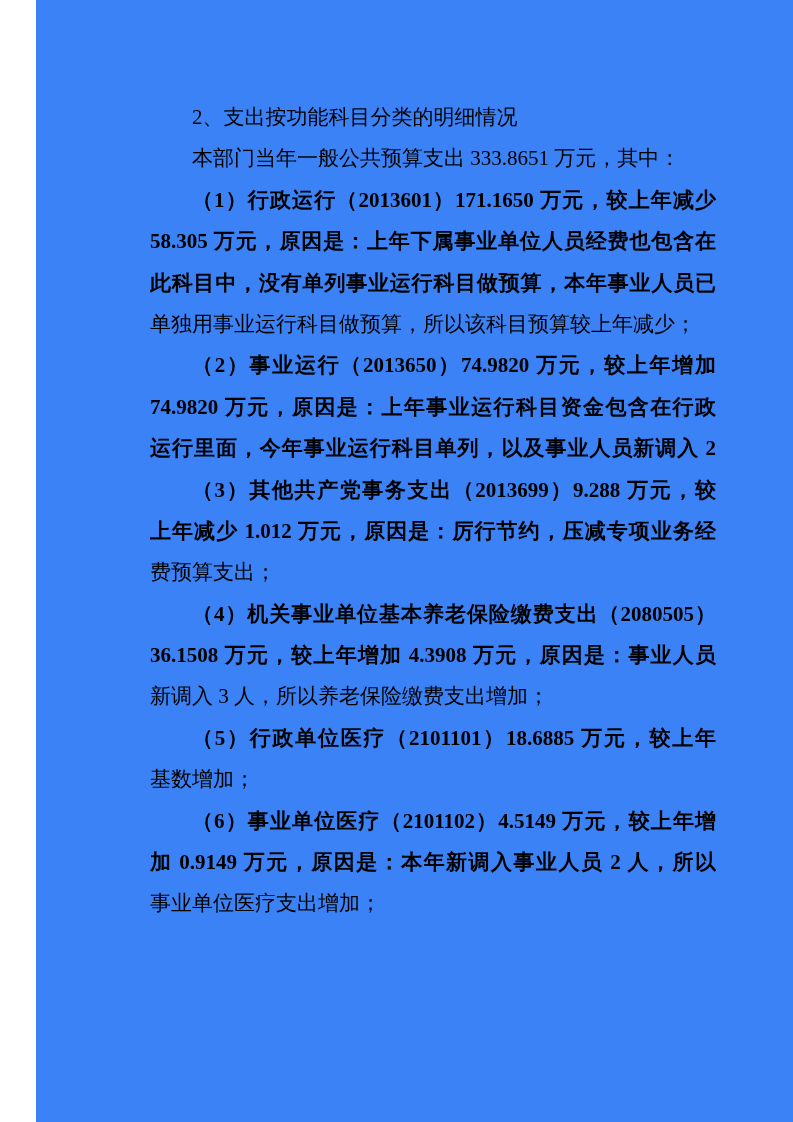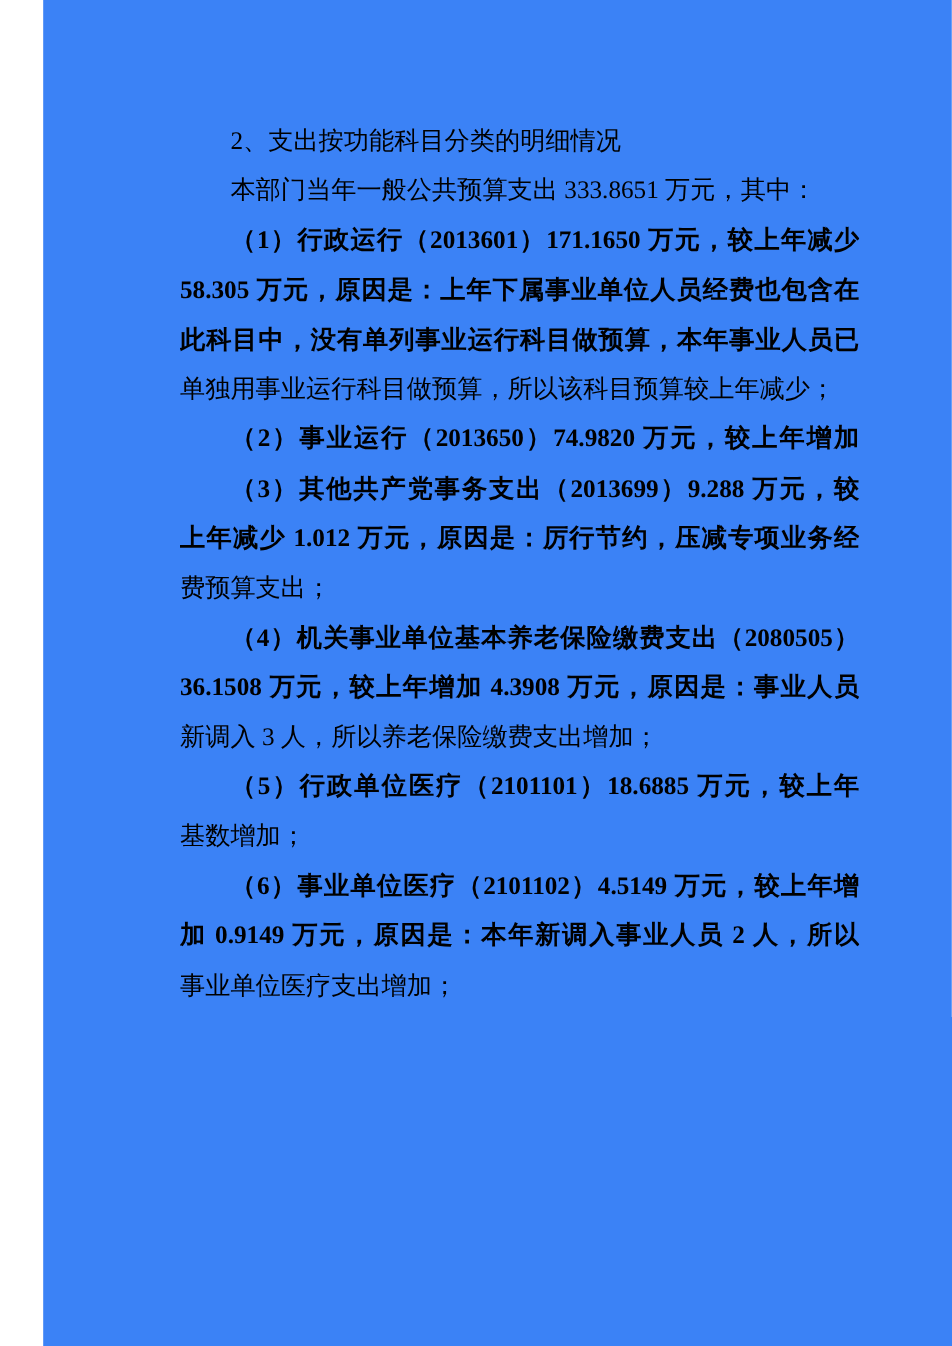--- a/index.html
+++ b/index.html
@@ -46,20 +46,22 @@
 
     <div class="ln indent">2、支出按功能科目分类的明细情况</div>
     <div class="ln indent">本部门当年一般公共预算支出 333.8651 万元，其中：</div>
 
     <div class="ln indent just">（1）行政运行（2013601）171.1650 万元，较上年减少</div>
     <div class="ln just">58.305 万元，原因是：上年下属事业单位人员经费也包含在</div>
     <div class="ln just">此科目中，没有单列事业运行科目做预算，本年事业人员已</div>
     <div class="ln">单独用事业运行科目做预算，所以该科目预算较上年减少；</div>
 
     <div class="ln indent just">（2）事业运行（2013650）74.9820 万元，较上年增加</div>
+    <div class="ln just">74.9820 万元，原因是：上年事业运行科目资金包含在行政</div>
+    <div class="ln just">运行里面，今年事业运行科目单列，以及事业人员新调入 2</div>
 
     <div class="ln indent just">（3）其他共产党事务支出（2013699）9.288 万元，较</div>
     <div class="ln just">上年减少 1.012 万元，原因是：厉行节约，压减专项业务经</div>
     <div class="ln">费预算支出；</div>
 
     <div class="ln indent just">（4）机关事业单位基本养老保险缴费支出（2080505）</div>
     <div class="ln just">36.1508 万元，较上年增加 4.3908 万元，原因是：事业人员</div>
     <div class="ln">新调入 3 人，所以养老保险缴费支出增加；</div>
 
     <div class="ln indent just">（5）行政单位医疗（2101101）18.6885 万元，较上年</div>

